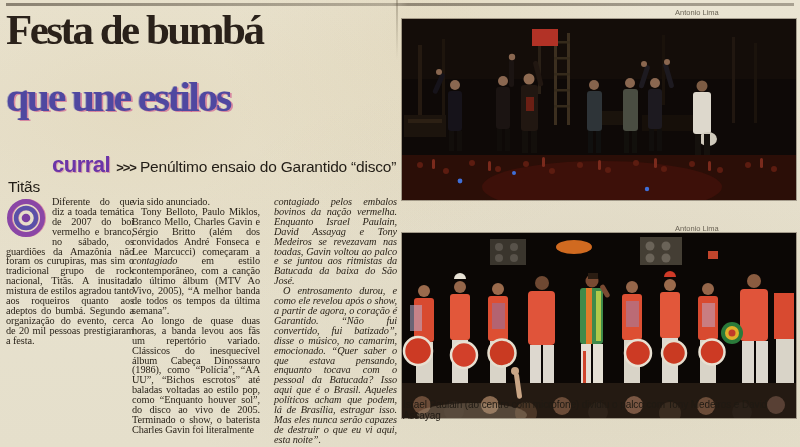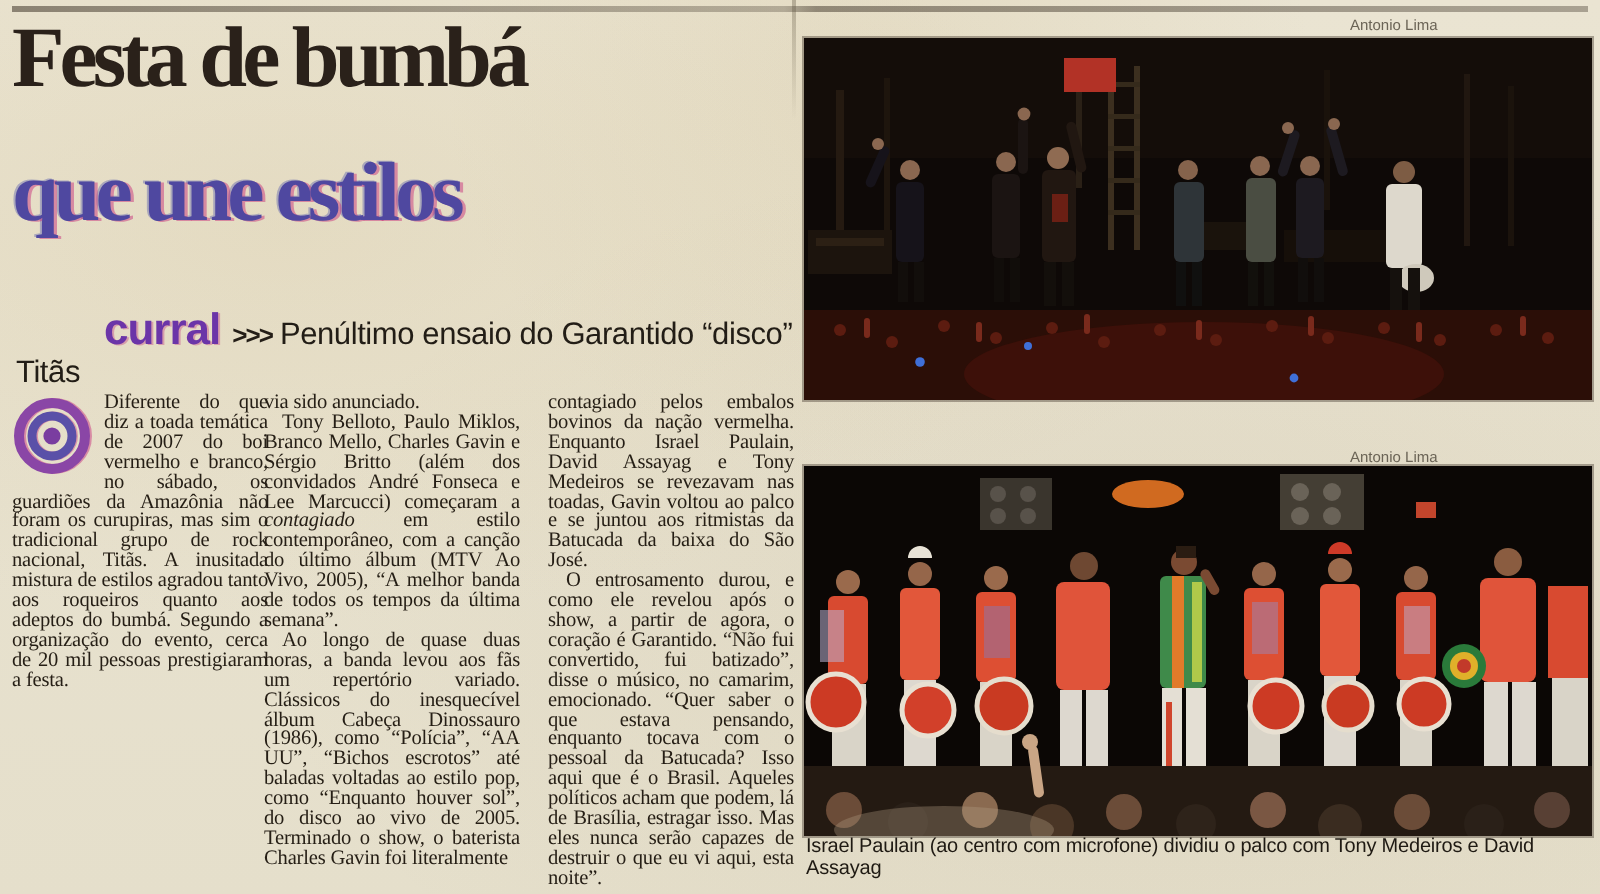--- a/index.html
+++ b/index.html
@@ -40,42 +40,42 @@
   .kicker { position:absolute; left:8px; top:152px; width:392px; font-family:"Liberation Sans", sans-serif; }
   .kicker .label { font-size:22px; font-weight:bold; color:#6b35a8; letter-spacing:-0.5px; text-shadow:1px .5px 0 rgba(190,40,120,.35);margin-left:44px; }
   .kicker .arrows { font-size:13px; font-weight:bold; color:#241e17; letter-spacing:-1px; margin:0 4px 0 6px; }
   .kicker .text { font-size:15.5px; color:#221d16; letter-spacing:-0.2px; }
 
   .col { position:absolute; top:197px; height:244px; color:#251e15; }
   .col p { margin:0; font-size:10.3px; line-height:9.9px; text-align:justify; letter-spacing:-0.1px; }
   .col p + p { text-indent:9px; }
   .col-1 { left:6px;   width:128px; }
   .col-2 { left:132px; width:128px; }
-  .col-3 { left:274px; width:123px; }
+  .col-3 { left:274px; width:123px;font-style:italic; }
   .bullseye { float:left; width:40px; height:40px; margin:1px 6px 1px 0; }
   .it { font-style:italic; }
 
   .credit {
     position:absolute; font-family:"Liberation Sans", sans-serif;
     font-size:7.5px; color:#6b6456; text-align:left; width:120px;
   }
   .credit-top { left:675px; top:8px; }
   .credit-mid { left:675px; top:224px; }
 
   .photo { position:absolute; left:402px; width:394px; display:block; box-shadow:0 0 0 1px rgba(40,30,20,.35); }
   .photo-1 { top:19px;  height:181px; }
   .photo-2 { top:233px; height:185px; }
 
   .caption {
     position:absolute; left:403px; width:393px;
     font-family:"Liberation Sans", sans-serif; font-size:10px; line-height:11px;
     color:#1f1a13; letter-spacing:-0.1px;
   }
   .caption-1 { top:203px; }
-  .caption-2 { top:418px; }
+  .caption-2 { top:399px; }
 </style>
 </head>
 <body>
 
 <div class="page">
 
   <div class="top-rule"></div>
   <div class="crease"></div>
 
   <div class="headline-1">Festa de bumbá</div>

